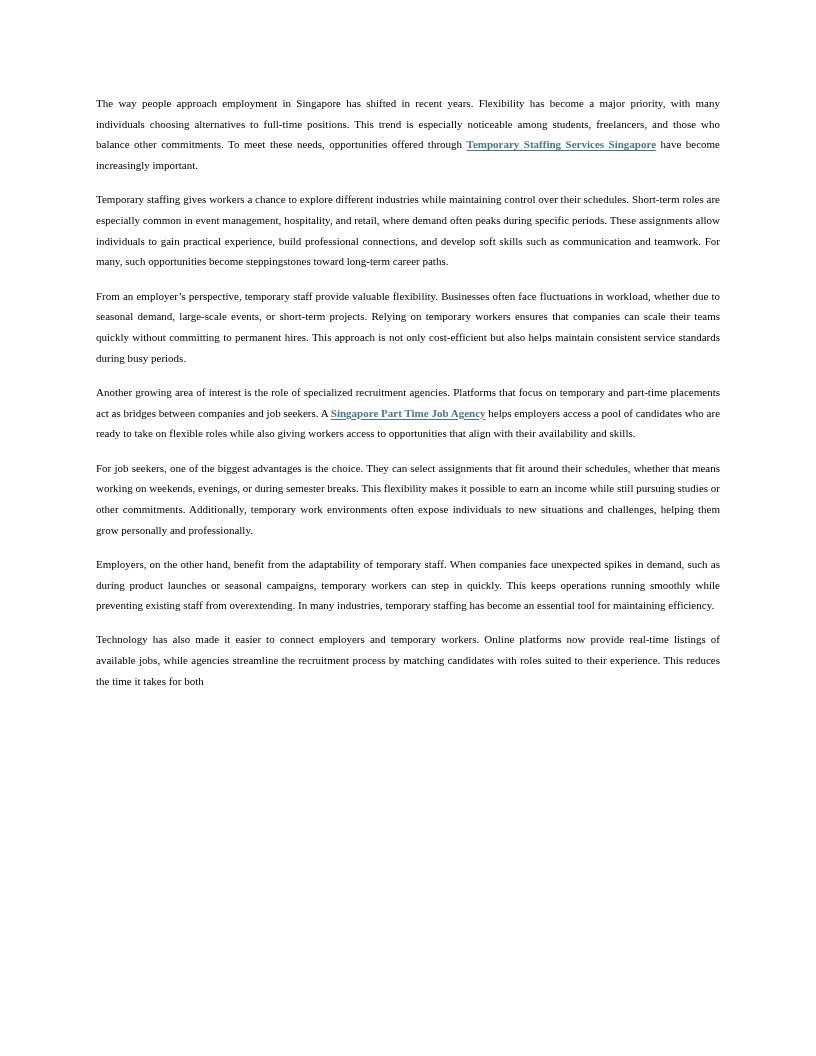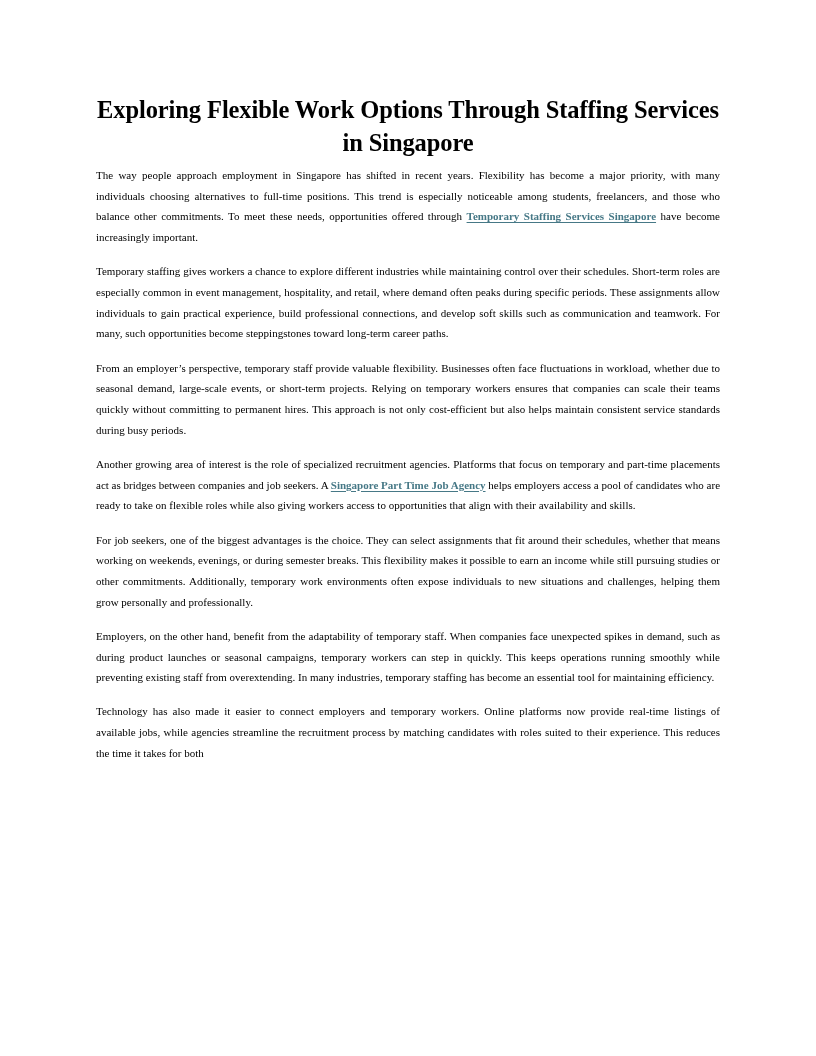--- a/index.html
+++ b/index.html
@@ -18,21 +18,20 @@
     }
     a.link {
       color: #467886; font-weight: bold; text-decoration: underline;
       text-underline-offset: 2px;
     }
   </style>
 </head>
 <body>
 
 <div class="page">
-  <h1>Exploring Flexible Work Options Through Staffing Services in Singapore</h1>
 
   <p><span>The way people approach employment in Singapore has shifted in recent years. Flexibility has become a major priority, with many individuals choosing alternatives to full-time positions. This trend is especially noticeable among students, freelancers, and those who balance other commitments. To meet these needs, opportunities offered through </span><a class="link" href="#" style="color: rgb(70, 120, 134);">Temporary Staffing Services Singapore</a><span> have become increasingly important.</span></p>
 
   <p>Temporary staffing gives workers a chance to explore different industries while maintaining control over their schedules. Short-term roles are especially common in event management, hospitality, and retail, where demand often peaks during specific periods. These assignments allow individuals to gain practical experience, build professional connections, and develop soft skills such as communication and teamwork. For many, such opportunities become steppingstones toward long-term career paths.</p>
 
   <p>From an employer’s perspective, temporary staff provide valuable flexibility. Businesses often face fluctuations in workload, whether due to seasonal demand, large-scale events, or short-term projects. Relying on temporary workers ensures that companies can scale their teams quickly without committing to permanent hires. This approach is not only cost-efficient but also helps maintain consistent service standards during busy periods.</p>
 
   <p><span>Another growing area of interest is the role of specialized recruitment agencies. Platforms that focus on temporary and part-time placements act as bridges between companies and job seekers. A </span><a class="link" href="#" style="color: rgb(70, 120, 134);">Singapore Part Time Job Agency</a><span> helps employers access a pool of candidates who are ready to take on flexible roles while also giving workers access to opportunities that align with their availability and skills.</span></p>
 
   <p>For job seekers, one of the biggest advantages is the choice. They can select assignments that fit around their schedules, whether that means working on weekends, evenings, or during semester breaks. This flexibility makes it possible to earn an income while still pursuing studies or other commitments. Additionally, temporary work environments often expose individuals to new situations and challenges, helping them grow personally and professionally.</p>

